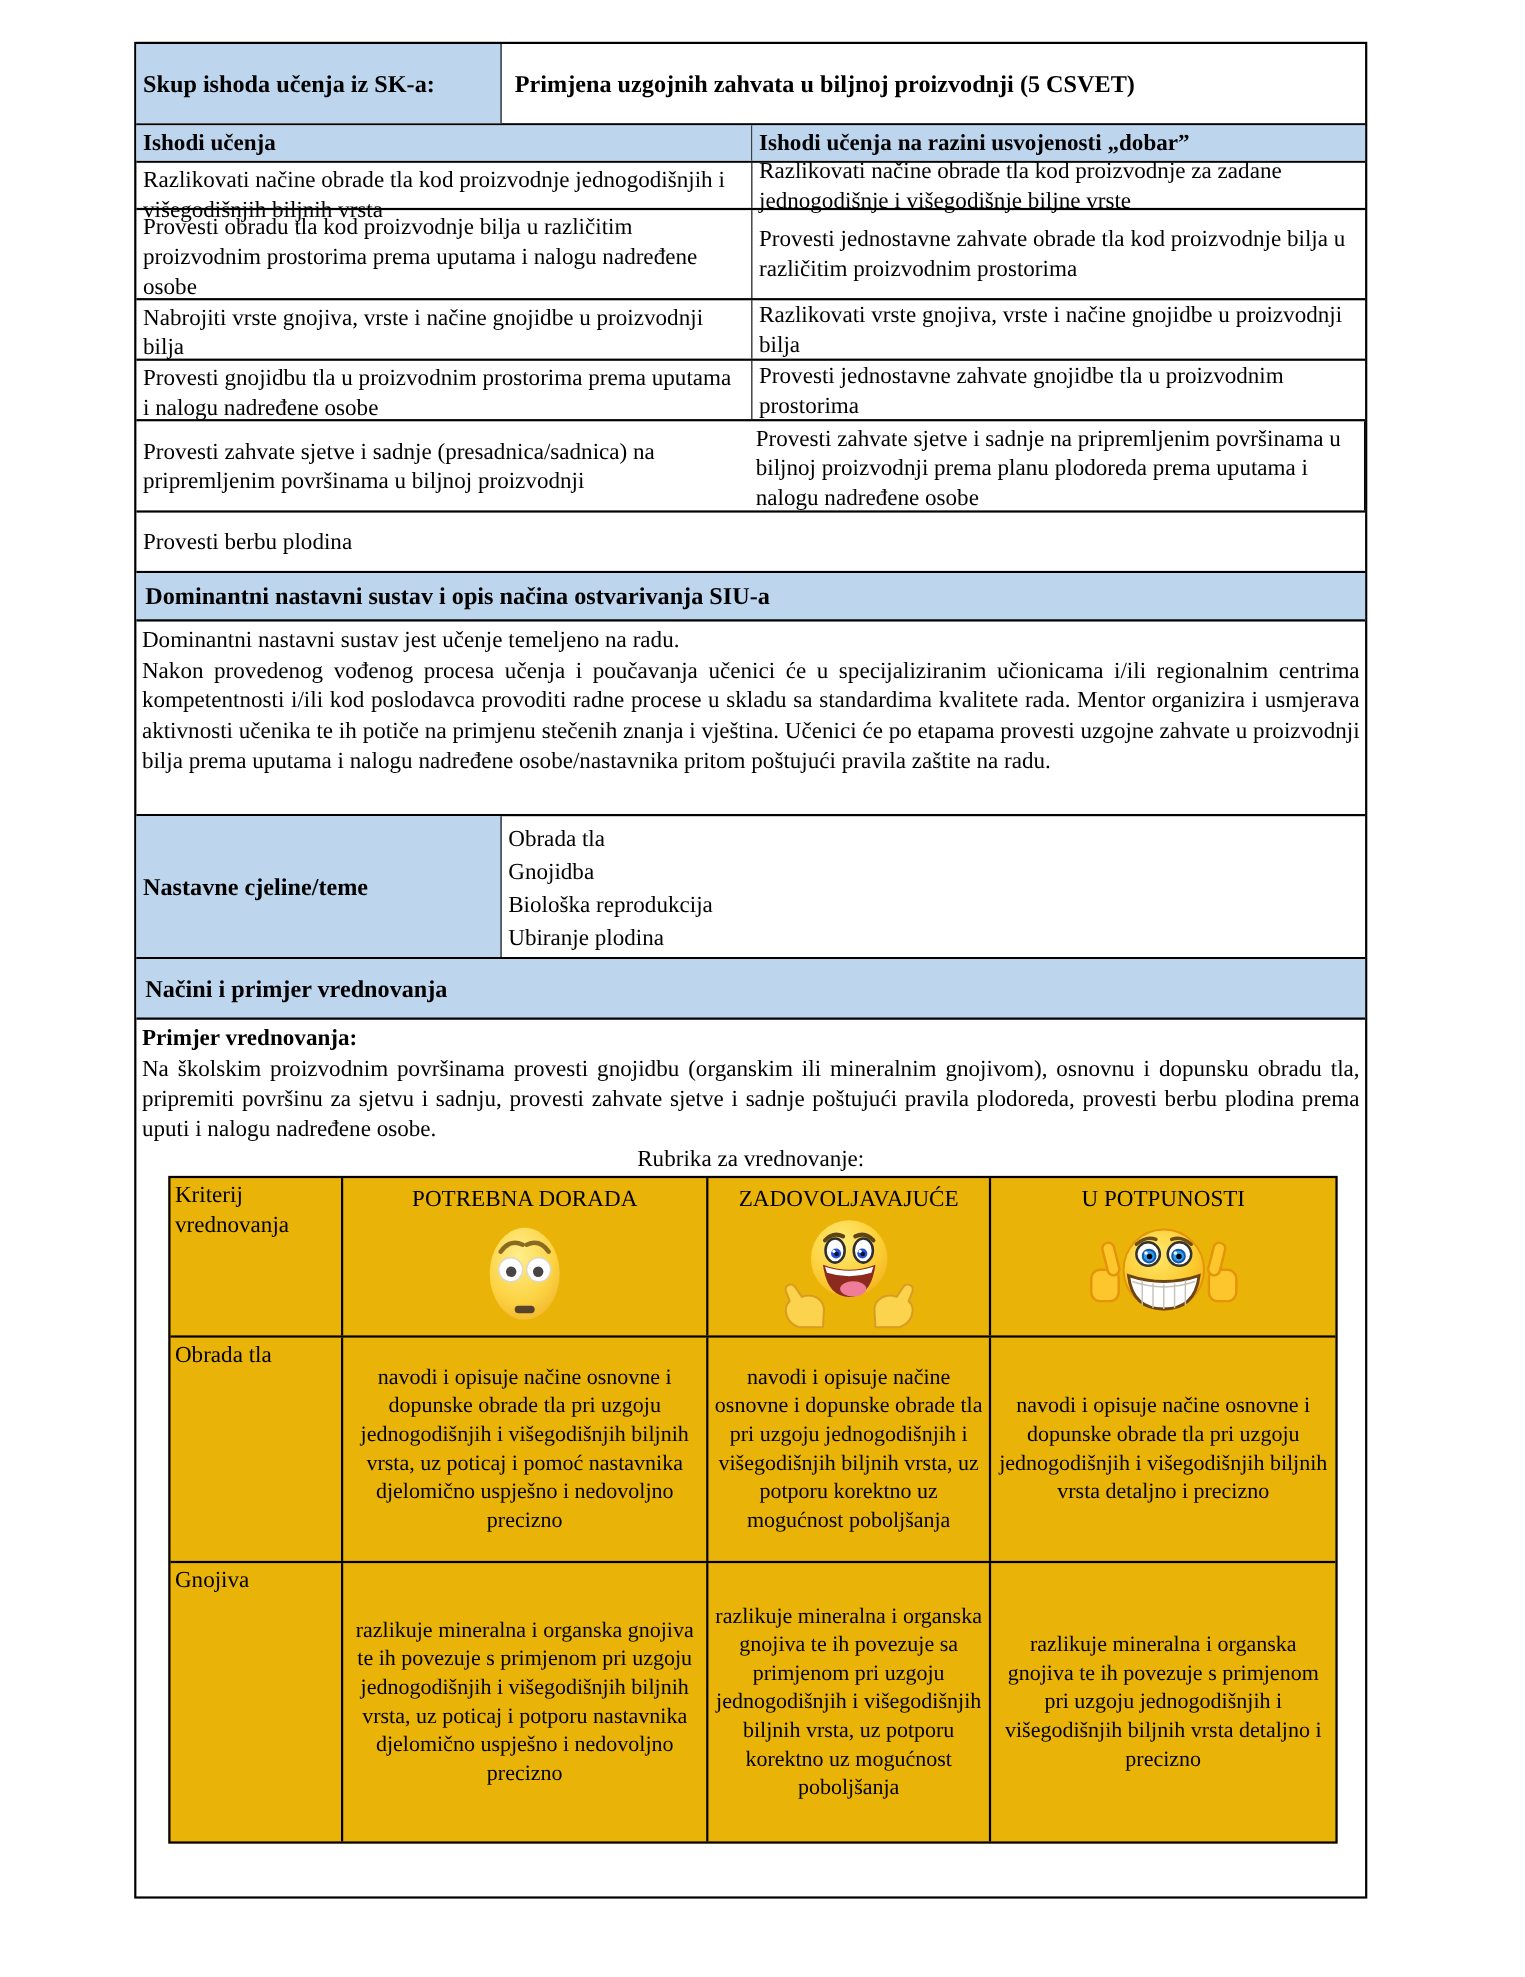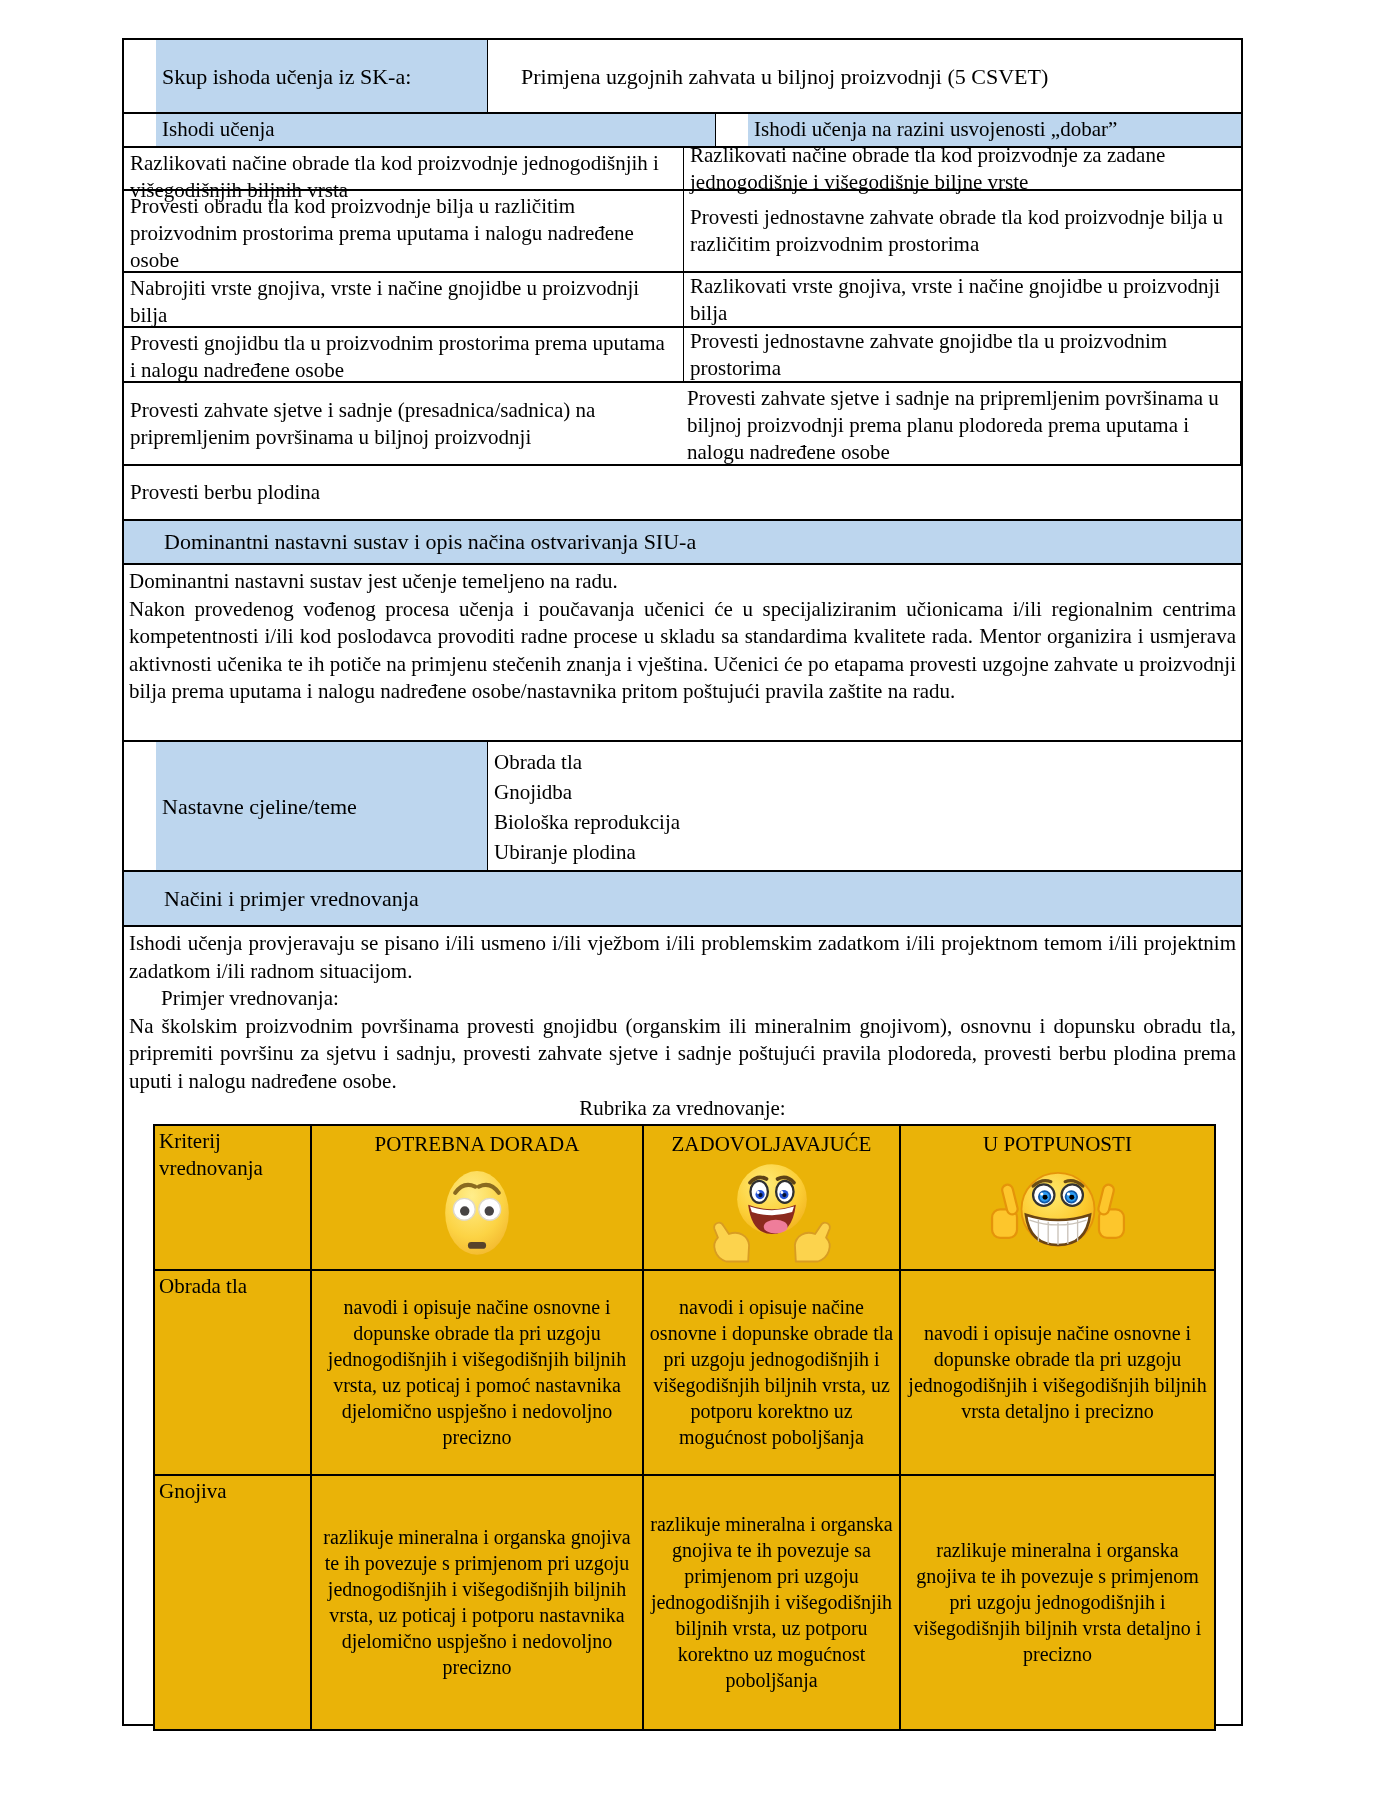--- a/index.html
+++ b/index.html
@@ -3,21 +3,21 @@
 <meta charset="utf-8">
 <title>Skup ishoda učenja – Primjena uzgojnih zahvata u biljnoj proizvodnji</title>
 <style>
   html,body{margin:0;padding:0;background:#ffffff;}
   .page{position:relative;width:1386px;height:1797px;background:#fff;
         font-family:"Liberation Serif","DejaVu Serif",serif;color:#000;overflow:hidden;}
   .doc{position:absolute;left:122px;top:38px;width:1121px;border:2px solid #000;box-sizing:border-box;background:#fff;}
   .row{display:flex;border-bottom:2px solid #000;box-sizing:border-box;}
   .cell{box-sizing:border-box;padding:2px 8px 2px 6px;font-size:21px;line-height:27px;}
   .blue{background:#bdd6ee;}
-  .bold{font-weight:normal;margin-left:32px;}
+  .bold{font-weight:bold;}
   .w-label{width:332px;border-right:1px solid #000;flex:none;}
   .w-half{width:560px;border-right:1px solid #000;flex:none;}
   .grow{flex:1;min-width:0;}
   .center-v{display:flex;align-items:center;}
   .section-head{font-size:22px;padding-left:8px;}
   .hdr1{font-size:22px;}
   .outcome-right{display:flex;align-items:center;}
   .bigcell{box-sizing:border-box;padding:3px 5px 0 5px;}
   .para{font-size:21px;line-height:27.5px;}
   .just{text-align:justify;}
@@ -44,21 +44,21 @@
 </head>
 <body>
 
 <div class="page">
   <div class="doc">
 
     <div class="row" style="height:74px">
       <div class="cell blue bold w-label center-v hdr1">
         <span>Skup ishoda učenja iz SK-a:</span>
       </div>
-      <div class="cell bold grow center-v hdr1" style="padding-left:1px">
+      <div class="cell bold grow center-v hdr1" style="padding-left:12px">
         <span>Primjena uzgojnih zahvata u biljnoj proizvodnji (5 CSVET)</span>
       </div>
     </div>
 
     <div class="row" style="height:34px">
       <div class="cell blue bold w-half">Ishodi učenja</div>
       <div class="cell blue bold grow">Ishodi učenja na razini usvojenosti „dobar”</div>
     </div>
 
     <div class="row" style="height:43px">
@@ -117,21 +117,20 @@
         <div>Biološka reprodukcija</div>
         <div>Ubiranje plodina</div>
       </div>
     </div>
 
     <div class="row blue center-v" style="height:55px">
       <div class="bold section-head">Načini i primjer vrednovanja</div>
     </div>
 
     <div class="bigcell" style="height:797px">
-      <div class="para just">Ishodi učenja provjeravaju se pisano i/ili usmeno i/ili vježbom i/ili problemskim zadatkom i/ili projektnom temom i/ili projektnim zadatkom i/ili radnom situacijom.</div>
       <div class="para bold">Primjer vrednovanja:</div>
       <div class="para just">Na školskim proizvodnim površinama provesti gnojidbu (organskim ili mineralnim gnojivom), osnovnu i dopunsku obradu tla, pripremiti površinu za sjetvu i sadnju, provesti zahvate sjetve i sadnje poštujući pravila plodoreda, provesti berbu plodina prema uputi i nalogu nadređene osobe.</div>
       <div class="para centered">Rubrika za vrednovanje:</div>
 
       <div class="rubric">
 
         <div class="rrow" style="height:145px">
           <div class="rcell rc1">
             <div class="rlabel">Kriterij vrednovanja</div>
           </div>

